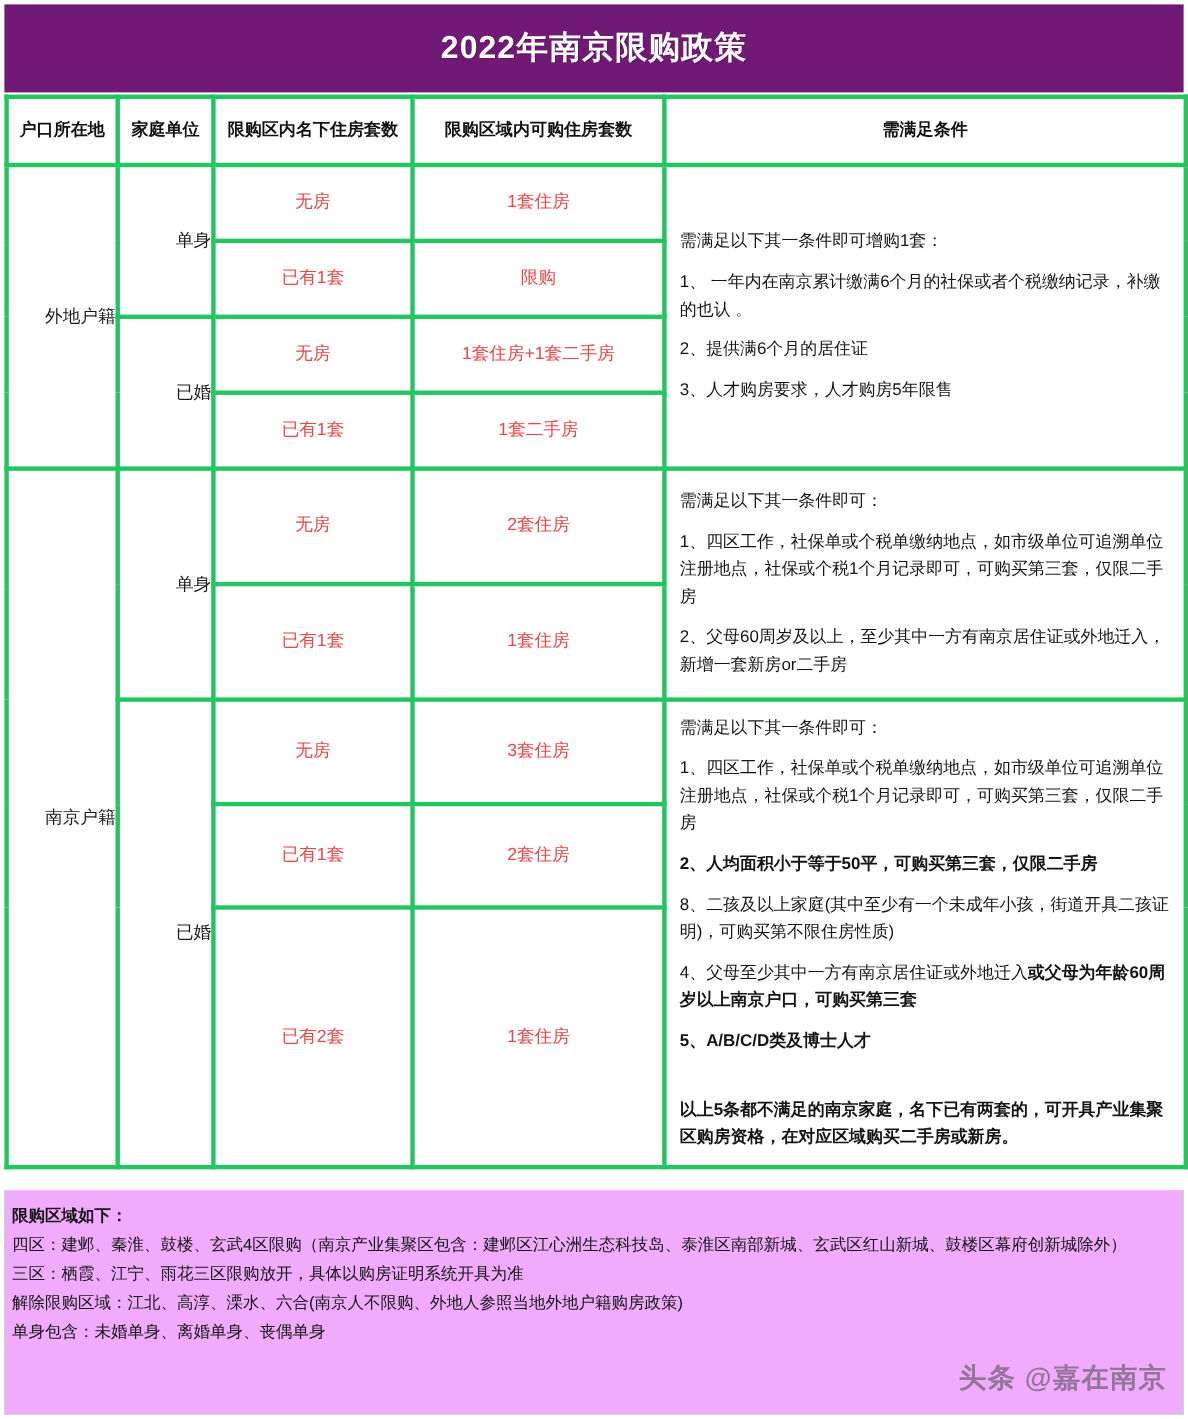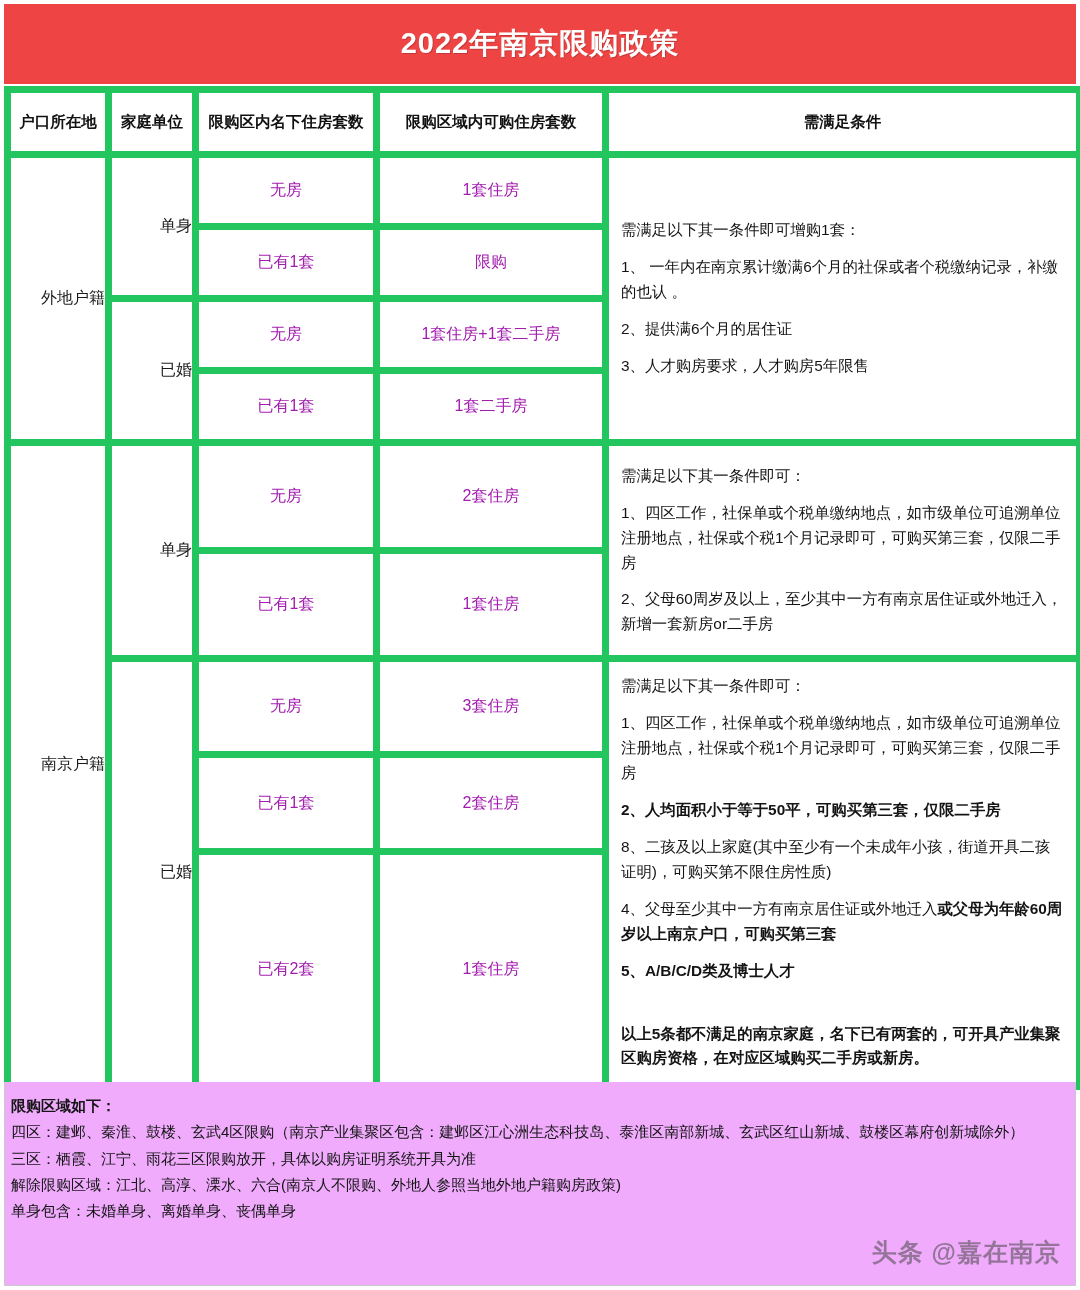--- a/index.html
+++ b/index.html
@@ -22,21 +22,21 @@
     box-sizing: border-box;
   }
 
   
   .title-banner {
     position: absolute;
     left: 4px;
     top: 4px;
     width: 1072px;
     height: 80px;
-    background: #ef4444;
+    background: #701a75;
     display: flex;
     align-items: center;
     justify-content: center;
     box-sizing: border-box;
   }
   .title-text {
     color: #ffffff;
     font-size: 29px;
     font-weight: bold;
     letter-spacing: 1px;
@@ -46,21 +46,21 @@
   
   table.main {
     position: absolute;
     left: 4px;
     top: 86px;
     width: 1072px;
     border-collapse: collapse;
     table-layout: fixed;
   }
   table.main td, table.main th {
-    border: 7px solid #22c55e;
+    border: 4px solid #22c55e;
     padding: 0;
     vertical-align: middle;
     background: #ffffff;
   }
 
   .col-a { width: 101px; }
   .col-b { width: 87px; }
   .col-c { width: 181px; }
   .col-d { width: 229px; }
   .col-e { width: 474px; }
@@ -72,21 +72,21 @@
     height: 58px;
     line-height: 1.35;
     padding: 2px 4px;
     color: #111;
   }
 
   td.cell {
     font-size: 16px;
     text-align: center;
     line-height: 1.4;
-    color: #a21caf;
+    color: #ef4444;
   }
   td.label-v {
     font-size: 16px;
     text-align: right;
     color: #1a1a1a;
   }
 
   td.shaded { background: #e9e9e9; }
 
   

